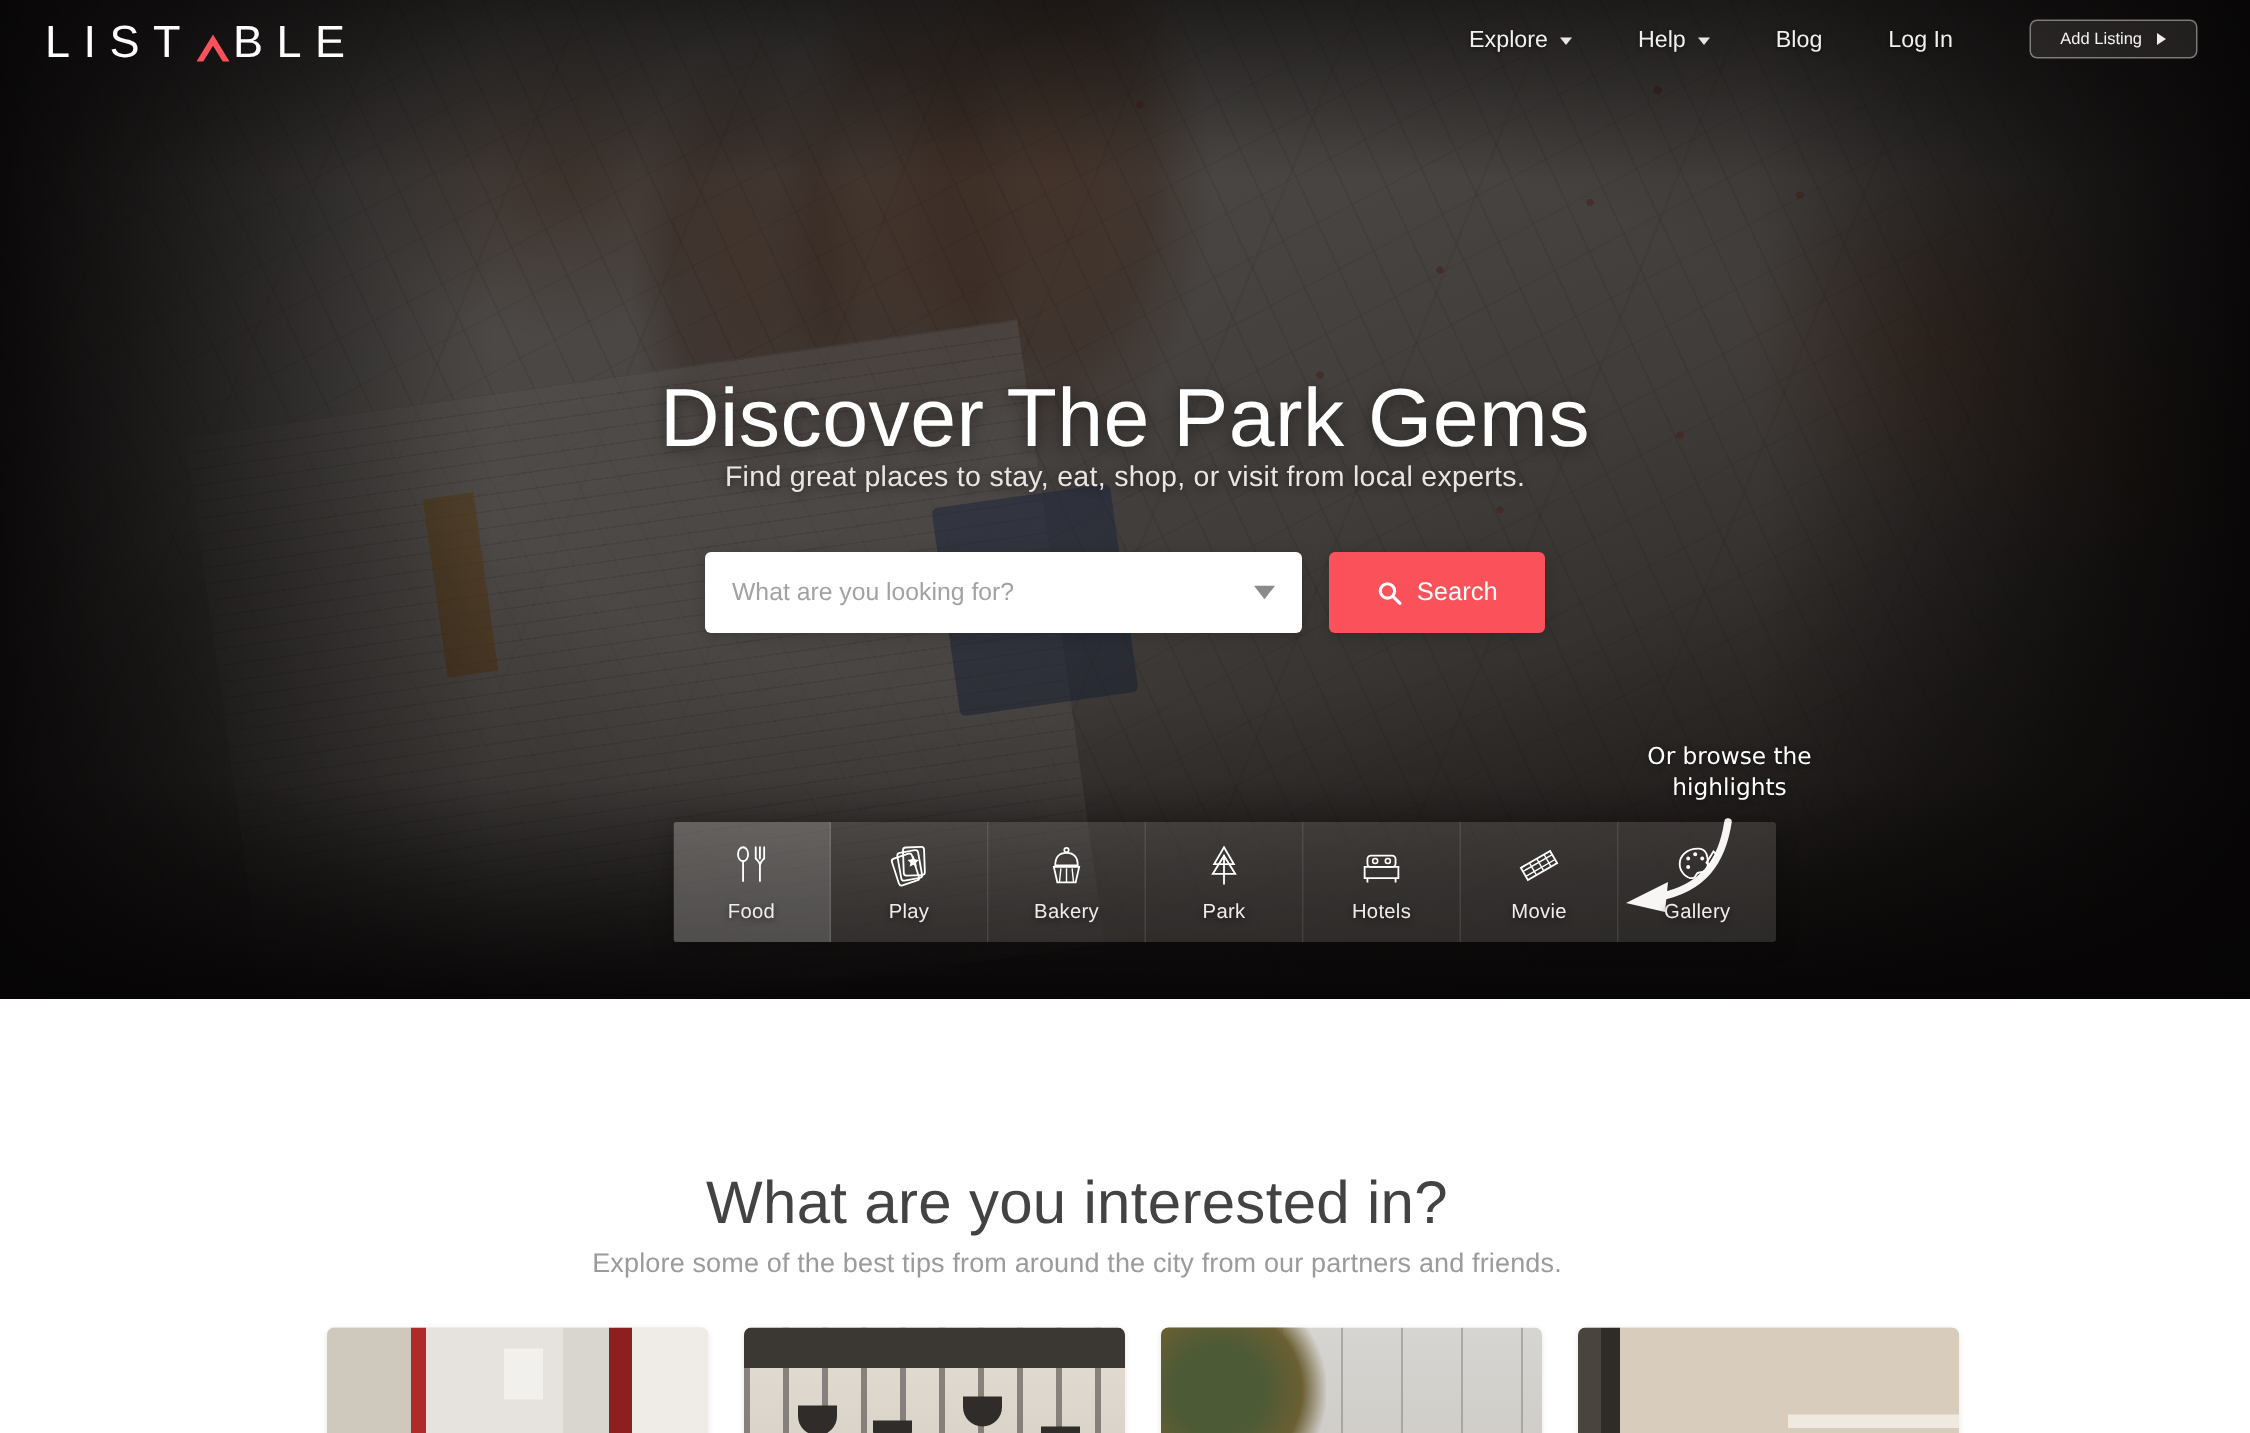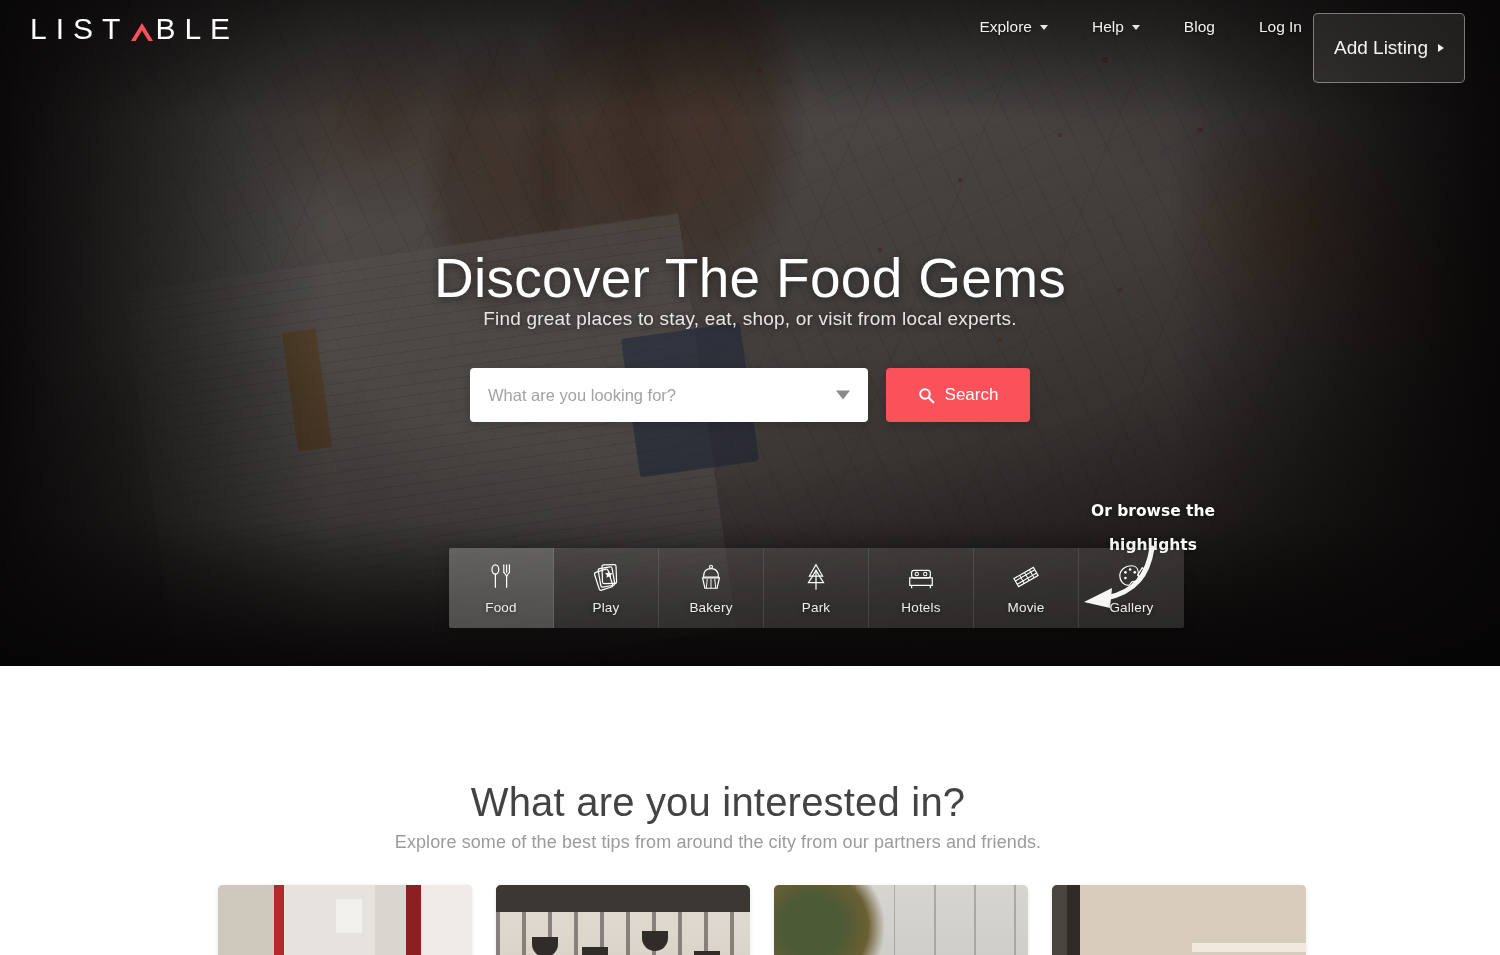--- a/index.html
+++ b/index.html
@@ -97,22 +97,22 @@
     display:flex;align-items:center;gap:8px;cursor:pointer;white-space:nowrap;
     text-shadow:0 1px 3px rgba(0,0,0,.6);
   }
   .caret-d{
     width:0;height:0;border-left:4.5px solid transparent;border-right:4.5px solid transparent;
     border-top:5.5px solid #e9e5e4;display:inline-block;
   }
   .add-listing{
     position:absolute;right:35px;top:13px;
     display:flex;align-items:center;gap:10px;
-    padding:23px 20px;border:1px solid rgba(236,232,230,.45);border-radius:5px;
-    background:rgba(120,112,108,.22);color:#f5f2f1;font-size:19px;cursor:pointer;
+    padding:6px 20px;border:1px solid rgba(236,232,230,.45);border-radius:5px;
+    background:rgba(120,112,108,.22);color:#f5f2f1;font-size:11px;cursor:pointer;
     white-space:nowrap;
   }
   .caret-r{
     width:0;height:0;border-top:4.5px solid transparent;border-bottom:4.5px solid transparent;
     border-left:6px solid #f0ecea;display:inline-block;
   }
 
   
   .hero-inner{position:absolute;inset:0;z-index:6;}
   .hero-title{
@@ -147,21 +147,21 @@
   .search-btn{
     width:144px;height:54px;background:#fb515a;border:0;border-radius:4px;
     color:#fff;font-size:17px;display:flex;align-items:center;justify-content:center;gap:10px;
     cursor:pointer;font-family:"Liberation Sans",sans-serif;
     box-shadow:0 2px 10px rgba(0,0,0,.18);
   }
 
   
   .browse-note{
     position:absolute;left:1090px;top:494px;width:126px;text-align:center;
-    color:#fff;font-size:15.5px;line-height:34px;font-weight:700;
+    color:#fff;font-size:15.5px;line-height:21px;font-weight:400;
     font-family:"DejaVu Sans",sans-serif;
     text-shadow:0 1px 5px rgba(0,0,0,.6);
   }
   .browse-arrow{position:absolute;left:1070px;top:540px;}
 
   
   .cats{
     position:absolute;left:449px;top:548px;display:flex;
     border-radius:2px;overflow:hidden;
     box-shadow:0 2px 14px rgba(0,0,0,.25);
@@ -276,21 +276,21 @@
       </div>
     </div>
 
     <div class="add-listing">
       <span>Add Listing</span>
       <span class="caret-r"></span>
     </div>
   </div>
 
   <div class="hero-inner">
-    <div class="hero-title">Discover The Food Gems</div>
+    <div class="hero-title">Discover The Park Gems</div>
     <div class="hero-sub">Find great places to stay, eat, shop, or visit from local experts.</div>
 
     <div class="search-wrap">
       <div class="search-field">
         <input type="text" placeholder="What are you looking for?" style="">
         <span class="sel-caret"></span>
       </div>
       <button class="search-btn">
         <svg width="17" height="17" viewBox="0 0 20 20">
           <circle cx="8.2" cy="8.2" r="5.6" fill="none" stroke="#fff" stroke-width="2.4"></circle>

